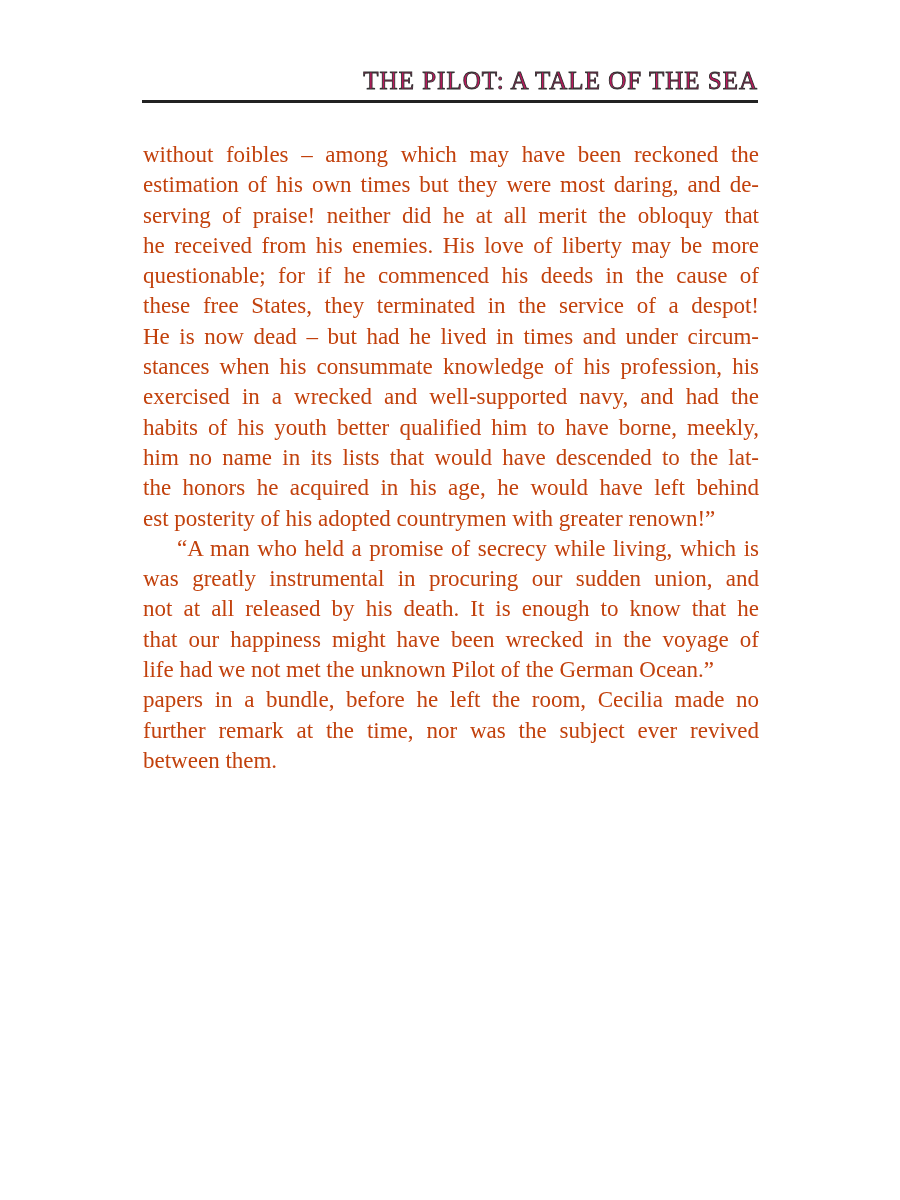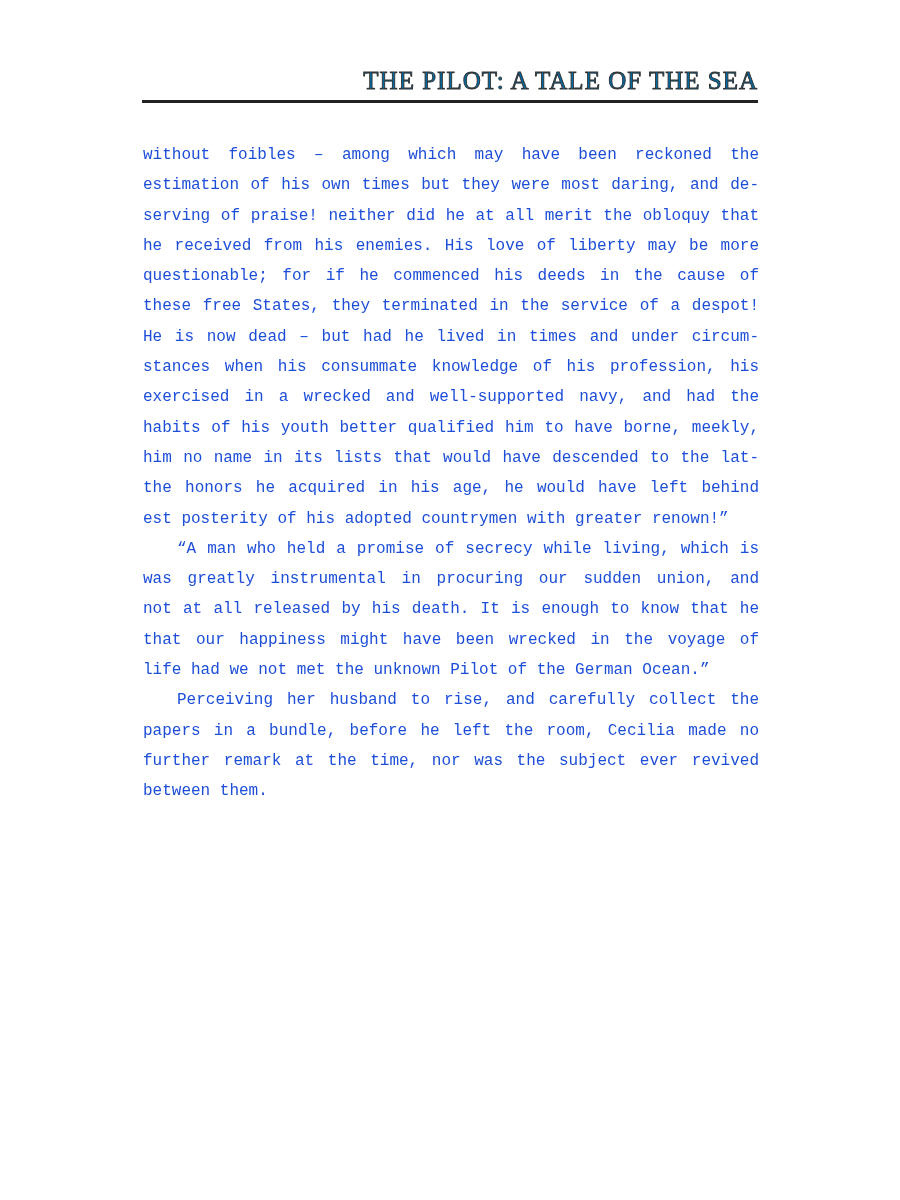--- a/index.html
+++ b/index.html
@@ -2,33 +2,33 @@
 <html><head>
   <meta charset="utf-8">
   <style>
     html, body { margin: 0; padding: 0; background: #ffffff; }
     body { width: 900px; height: 1200px; position: relative; overflow: hidden; }
     .header-title {
       position: absolute; left: 142px; width: 616px; top: 66px;
       text-align: right;
       font-family: "Liberation Serif", serif;
       font-size: 25px; letter-spacing: 1px;
-      color: #0369a1;
+      color: #be185d;
       -webkit-text-stroke: 0.9px #333333;
       line-height: 30px;
     }
     .header-rule {
       position: absolute; left: 142px; width: 616px; top: 100px;
       height: 3px; background: #222222;
     }
     .body-text {
       position: absolute; left: 143px; width: 616px; top: 140px;
-      font-family: Liberation Mono, monospace;
-      font-size: 16px; line-height: 30.3px;
-      color: #1d4ed8;
+      font-family: Liberation Serif, serif;
+      font-size: 23px; line-height: 30.3px;
+      color: #c2410c;
     }
     .line { display: block; white-space: nowrap; text-align-last: justify; text-align: justify; }
     .line.last { text-align-last: left; }
     .line.indent { padding-left: 34px; }
   </style>
 </head>
 <body>
 
 <div>
   <div class="header-title">THE PILOT: A TALE OF THE SEA</div>
@@ -52,18 +52,17 @@
     <span class="line last">est posterity of his adopted countrymen with greater renown!”</span>
   </div>
   <div>
     <span class="line indent">“A man who held a promise of secrecy while living, which is</span>
     <span class="line">was greatly instrumental in procuring our sudden union, and</span>
     <span class="line">not at all released by his death. It is enough to know that he</span>
     <span class="line">that our happiness might have been wrecked in the voyage of</span>
     <span class="line last">life had we not met the unknown Pilot of the German Ocean.”</span>
   </div>
   <div>
-    <span class="line indent">Perceiving her husband to rise, and carefully collect the</span>
     <span class="line">papers in a bundle, before he left the room, Cecilia made no</span>
     <span class="line">further remark at the time, nor was the subject ever revived</span>
     <span class="line last">between them.</span>
   </div>
 </div>
 
 </body></html>

